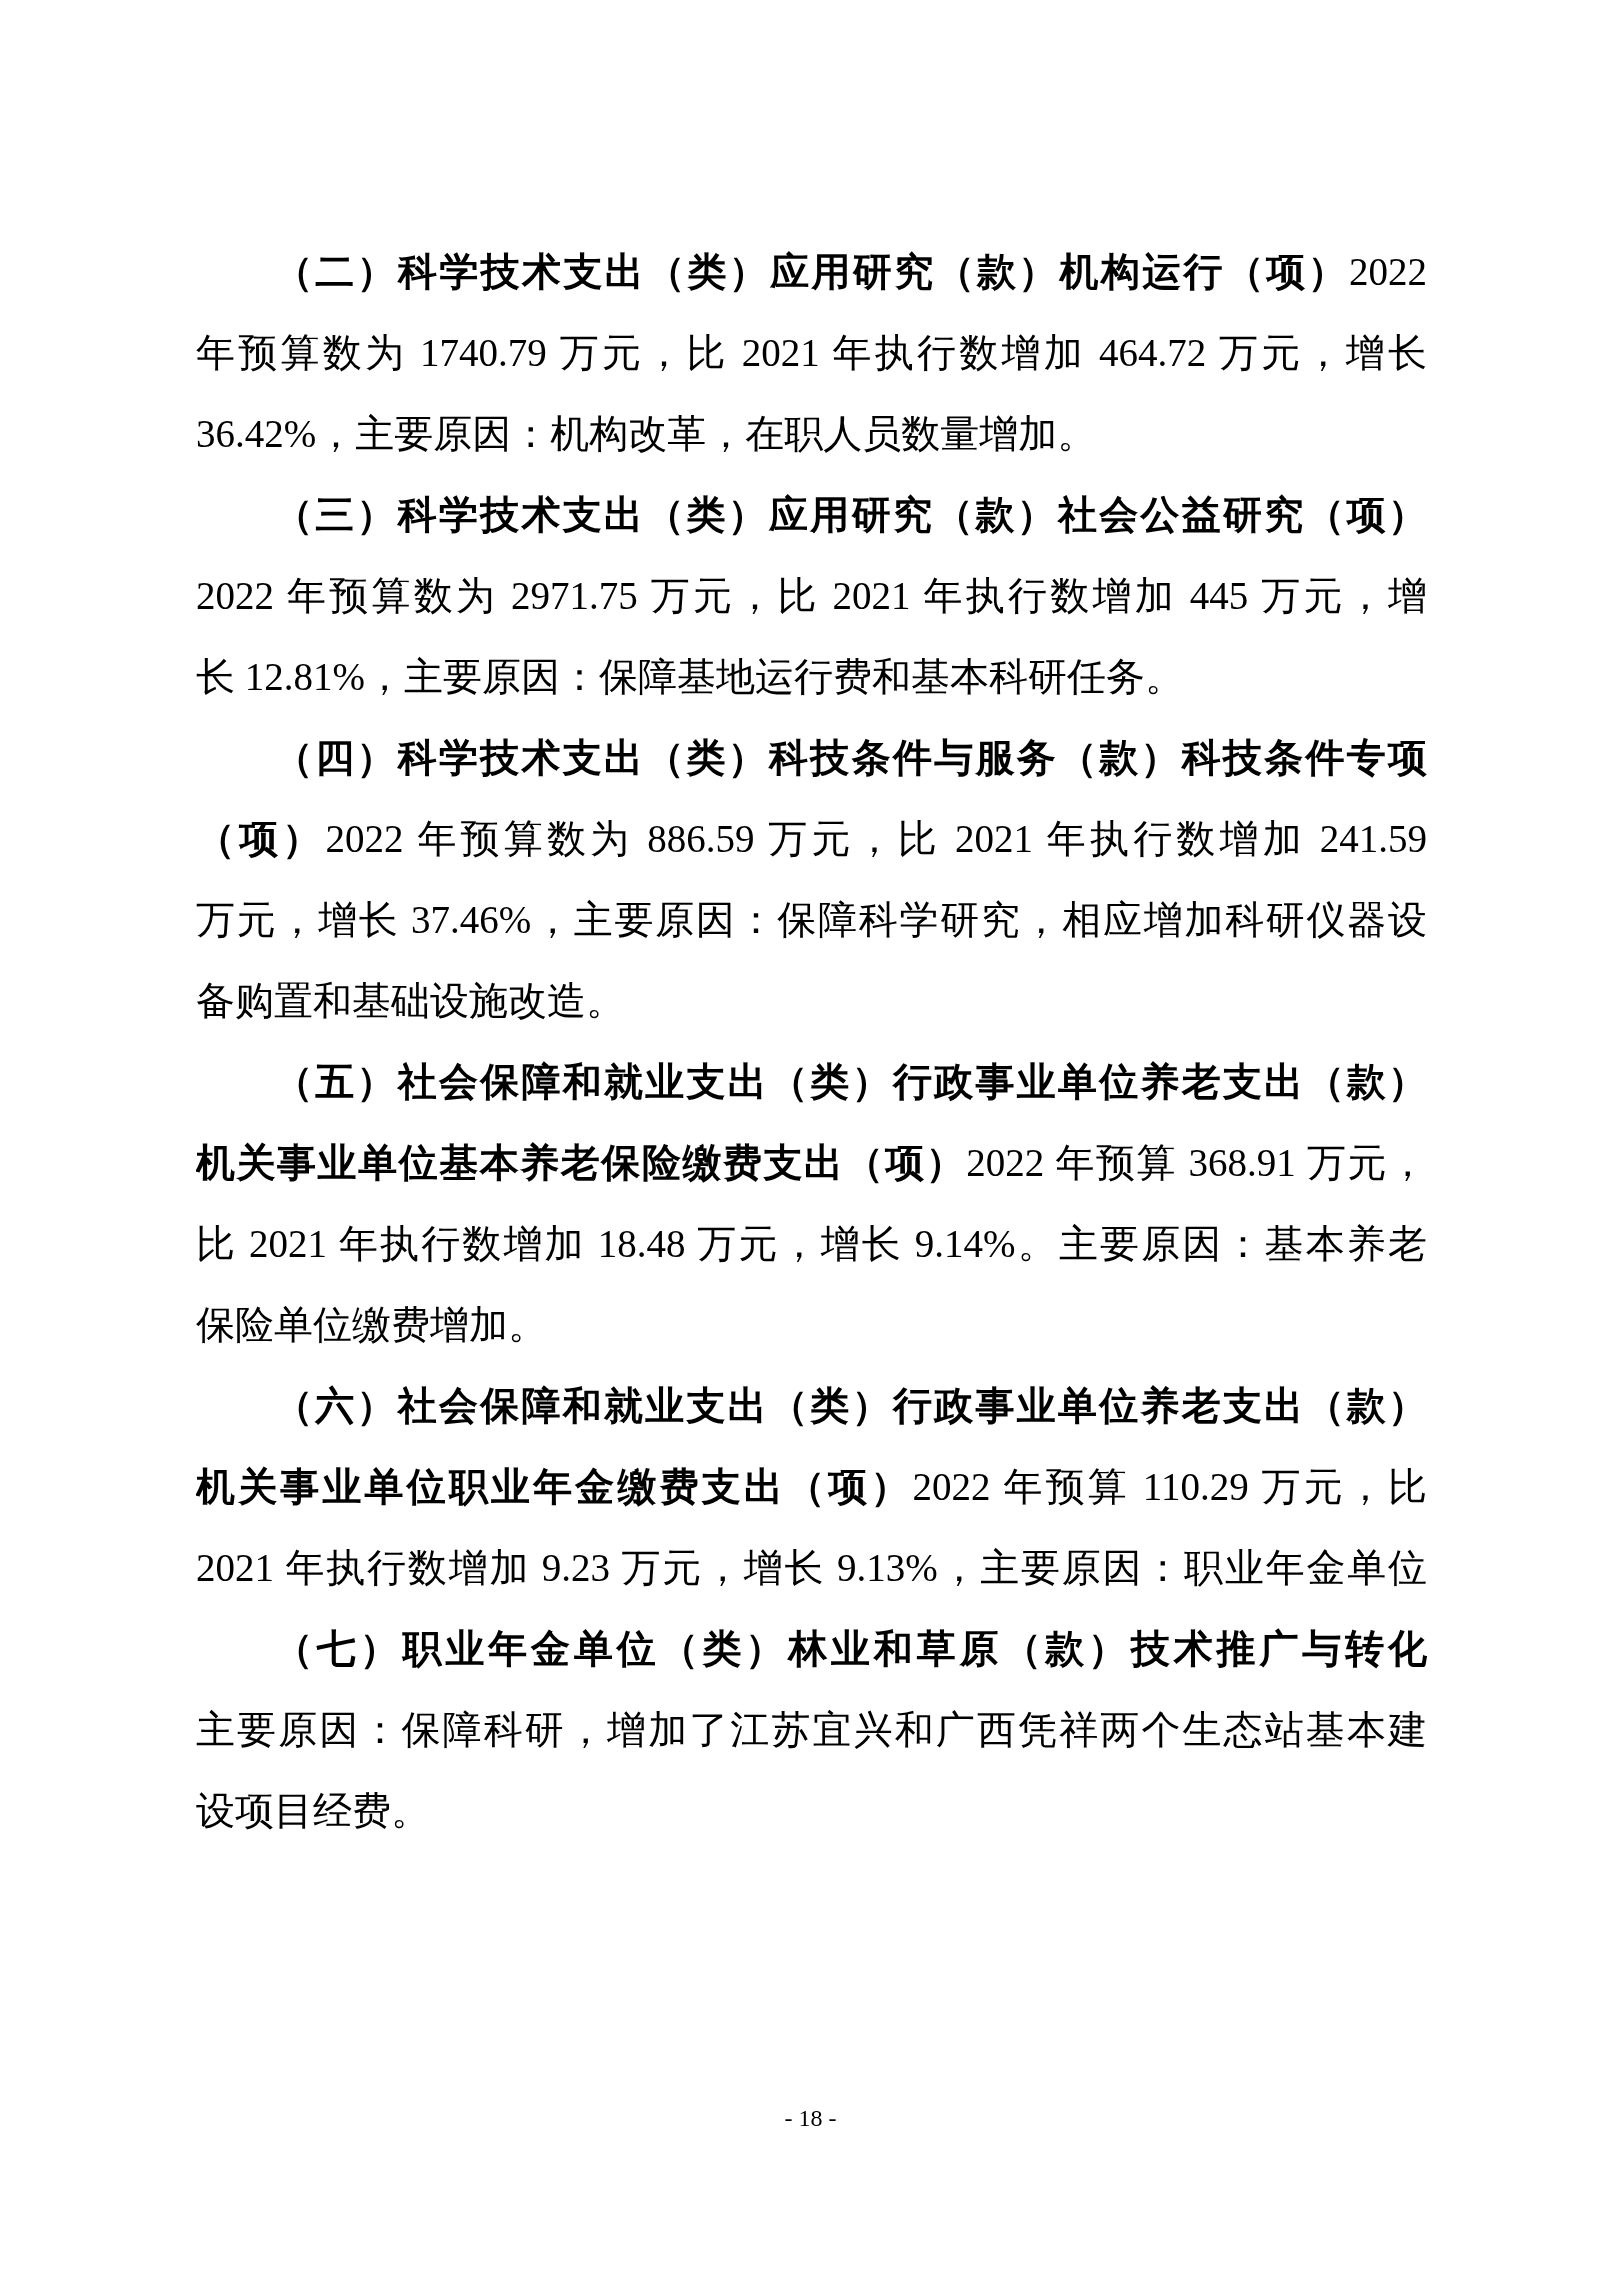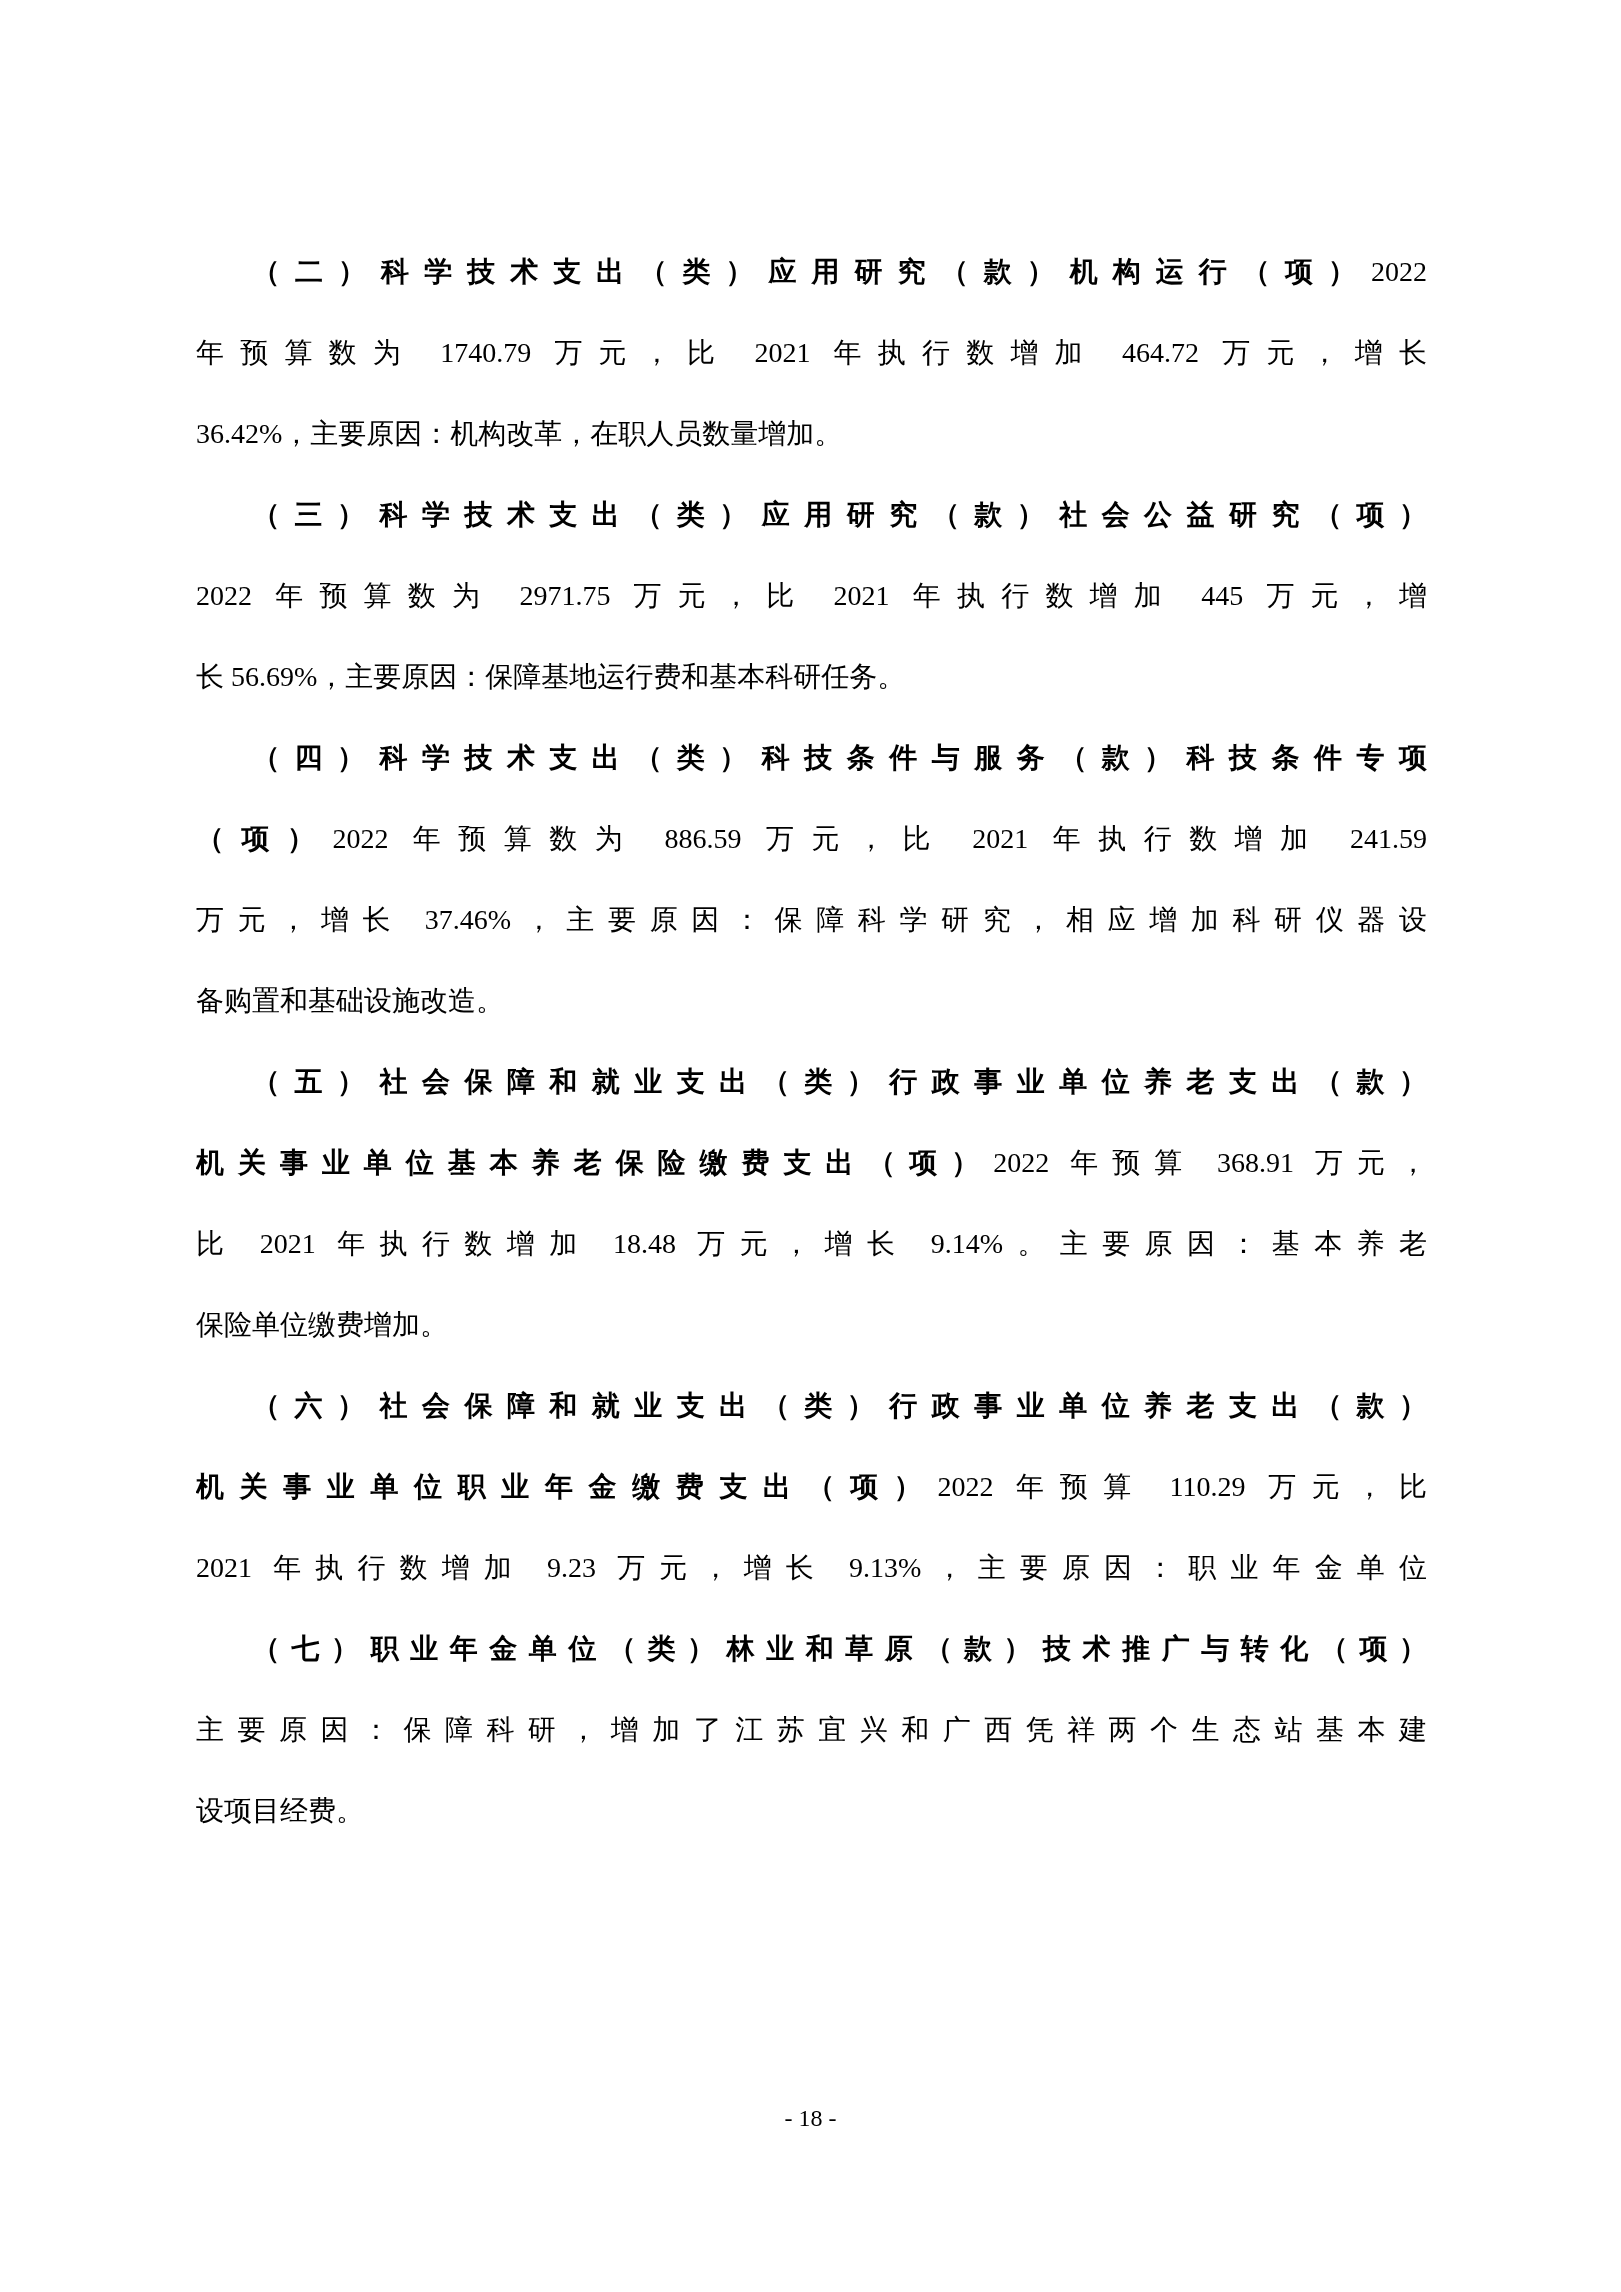--- a/index.html
+++ b/index.html
@@ -17,21 +17,21 @@
     color: #000000;
     overflow: hidden;
   }
   .content {
     position: absolute;
     left: 196px;
     top: 231px;
     width: 1231px;
   }
   .line {
-    font-size: 28px;
+    font-size: 39px;
     height: 81px;
     line-height: 81px;
     text-align: justify;
     overflow: hidden;
     white-space: normal;
   }
   .line.fill {
     text-align-last: justify;
   }
   .line.first {
@@ -57,21 +57,21 @@
 </head>
 <body>
 
 <div class="page">
   <div class="content">
       <div class="line first fill"><span class="seg-bold">（二）科学技术支出（类）应用研究（款）机构运行（项）</span><span class="seg-regular">2022</span></div>
       <div class="line fill"><span class="seg-regular">年预算数为 1740.79 万元，比 2021 年执行数增加 464.72 万元，增长</span></div>
       <div class="line"><span class="seg-regular">36.42%，主要原因：机构改革，在职人员数量增加。</span></div>
       <div class="line first fill"><span class="seg-bold">（三）科学技术支出（类）应用研究（款）社会公益研究（项）</span></div>
       <div class="line fill"><span class="seg-regular">2022 年预算数为 2971.75 万元，比 2021 年执行数增加 445 万元，增</span></div>
-      <div class="line"><span class="seg-regular">长 56.69%，主要原因：保障基地运行费和基本科研任务。</span></div>
+      <div class="line"><span class="seg-regular">长 12.81%，主要原因：保障基地运行费和基本科研任务。</span></div>
       <div class="line first fill"><span class="seg-bold">（四）科学技术支出（类）科技条件与服务（款）科技条件专项</span></div>
       <div class="line fill"><span class="seg-bold">（项）</span><span class="seg-regular">2022 年预算数为 886.59 万元，比 2021 年执行数增加 241.59</span></div>
       <div class="line fill"><span class="seg-regular">万元，增长 37.46%，主要原因：保障科学研究，相应增加科研仪器设</span></div>
       <div class="line"><span class="seg-regular">备购置和基础设施改造。</span></div>
       <div class="line first fill"><span class="seg-bold">（五）社会保障和就业支出（类）行政事业单位养老支出（款）</span></div>
       <div class="line fill"><span class="seg-bold">机关事业单位基本养老保险缴费支出（项）</span><span class="seg-regular">2022 年预算 368.91 万元，</span></div>
       <div class="line fill"><span class="seg-regular">比 2021 年执行数增加 18.48 万元，增长 9.14%。主要原因：基本养老</span></div>
       <div class="line"><span class="seg-regular">保险单位缴费增加。</span></div>
       <div class="line first fill"><span class="seg-bold">（六）社会保障和就业支出（类）行政事业单位养老支出（款）</span></div>
       <div class="line fill"><span class="seg-bold">机关事业单位职业年金缴费支出（项）</span><span class="seg-regular">2022 年预算 110.29 万元，比</span></div>

